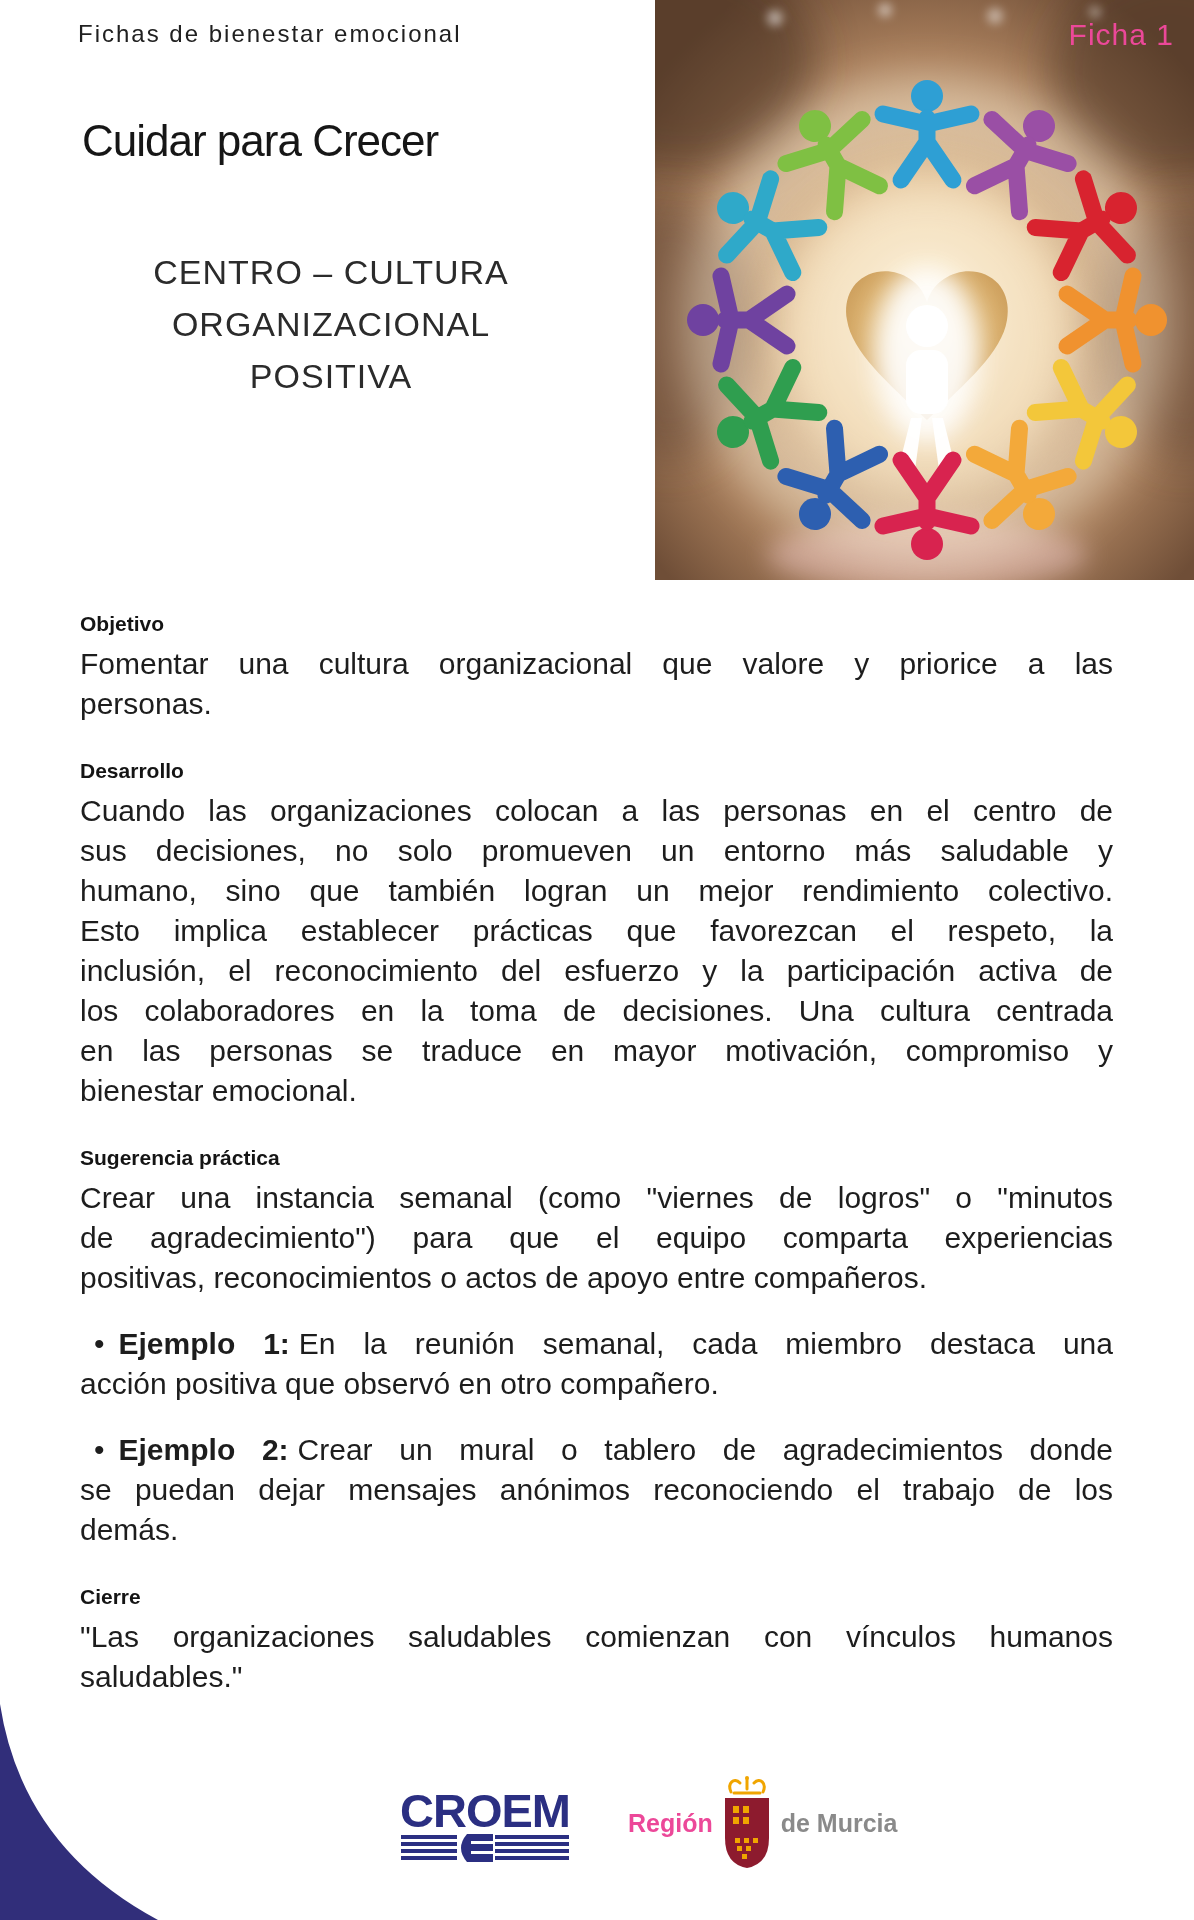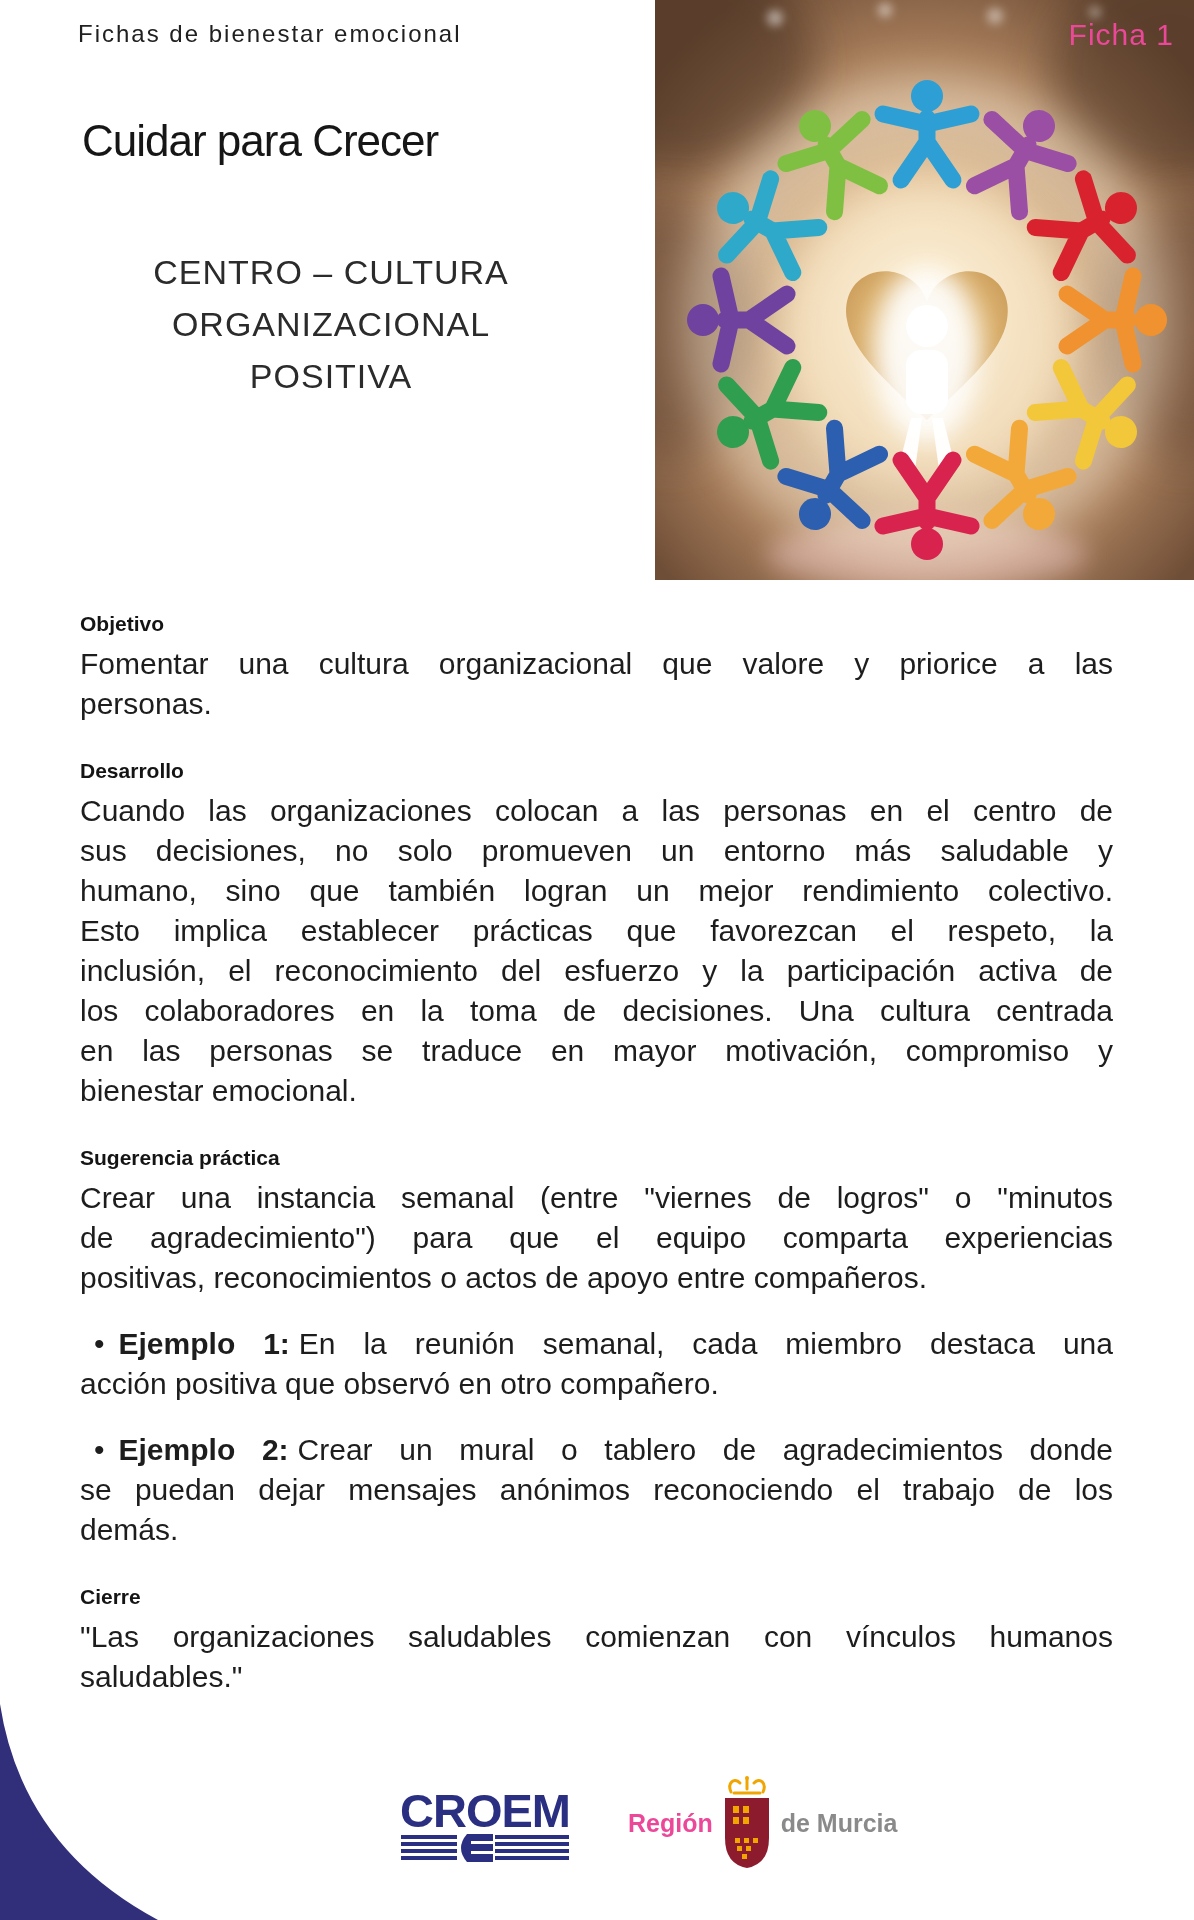--- a/index.html
+++ b/index.html
@@ -154,21 +154,21 @@
         <div class="tline">humano, sino que también logran un mejor rendimiento colectivo.</div>
         <div class="tline">Esto implica establecer prácticas que favorezcan el respeto, la</div>
         <div class="tline">inclusión, el reconocimiento del esfuerzo y la participación activa de</div>
         <div class="tline">los colaboradores en la toma de decisiones. Una cultura centrada</div>
         <div class="tline">en las personas se traduce en mayor motivación, compromiso y</div>
         <div class="tline last">bienestar emocional.</div>
       </div>
 
     <h3>Sugerencia práctica</h3>
     <div class="para justify">
-        <div class="tline">Crear una instancia semanal (entre "viernes de logros" o "minutos</div>
+        <div class="tline">Crear una instancia semanal (como "viernes de logros" o "minutos</div>
         <div class="tline">de agradecimiento") para que el equipo comparta experiencias</div>
         <div class="tline last">positivas, reconocimientos o actos de apoyo entre compañeros.</div>
       </div>
 
     <div class="bullet">
       <div class="tline first-line">
         <span class="marker">•</span><b class="blead">Ejemplo 1:</b><span>En la reunión semanal, cada miembro destaca una</span>
       </div>
       <div class="justify">
           <div class="tline last">acción positiva que observó en otro compañero.</div>

